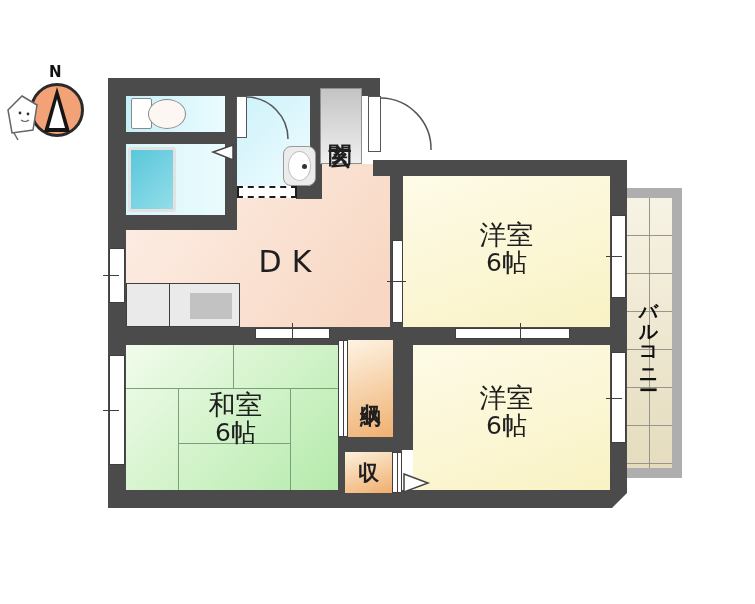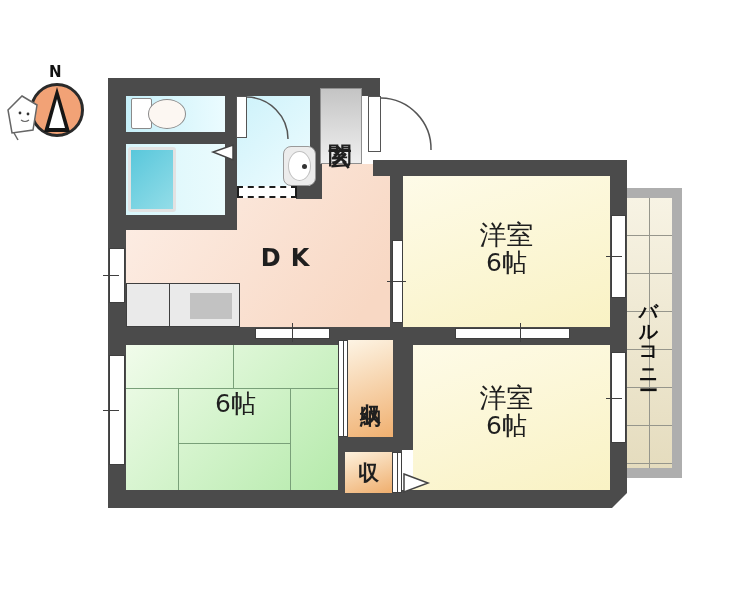--- a/index.html
+++ b/index.html
@@ -136,35 +136,36 @@
 
     <g>
       <polygon points="22,96 37,105 33,130 12,133 8,110" fill="#fff" stroke="#666" stroke-width="1.5"></polygon>
       <circle cx="20" cy="113" r="1.4" fill="#333"></circle>
       <circle cx="28" cy="114" r="1.4" fill="#333"></circle>
       <path d="M 21 120 Q 25 123 29 120" fill="none" stroke="#666" stroke-width="1.2"></path>
       <line x1="14" y1="133" x2="18" y2="140" stroke="#666" stroke-width="1.5"></line>
     </g>
   </svg>
 
-  <div class="room-label" style="left:238px;top:246px;width:104px;font-size:24px;letter-spacing:10px;font-weight:700;">
+  <div class="room-label" style="left:238px;top:246px;width:104px;font-size:30px;letter-spacing:10px;font-weight:400;">
     <span>DK</span>
   </div>
 
   <div class="room-label" style="left:403px;top:220px;width:207px;">
     <div class="l1">洋室</div>
     <div class="l2">6帖</div>
   </div>
 
   <div class="room-label" style="left:403px;top:383px;width:207px;">
     <div class="l1">洋室</div>
     <div class="l2">6帖</div>
   </div>
 
   <div class="room-label" style="left:126px;top:390px;width:219px;">
+    <div class="l1">和室</div>
     <div class="l2">6帖</div>
   </div>
 
   <div class="abs" style="left:627px;top:250px;width:45px;height:170px;display:flex;align-items:center;justify-content:center;">
     <span class="vtext" style="font-size:19px;font-weight:bold;letter-spacing:1px;color:#111;">バルコニー</span>
   </div>
 
 </div>
 
 </body></html>

